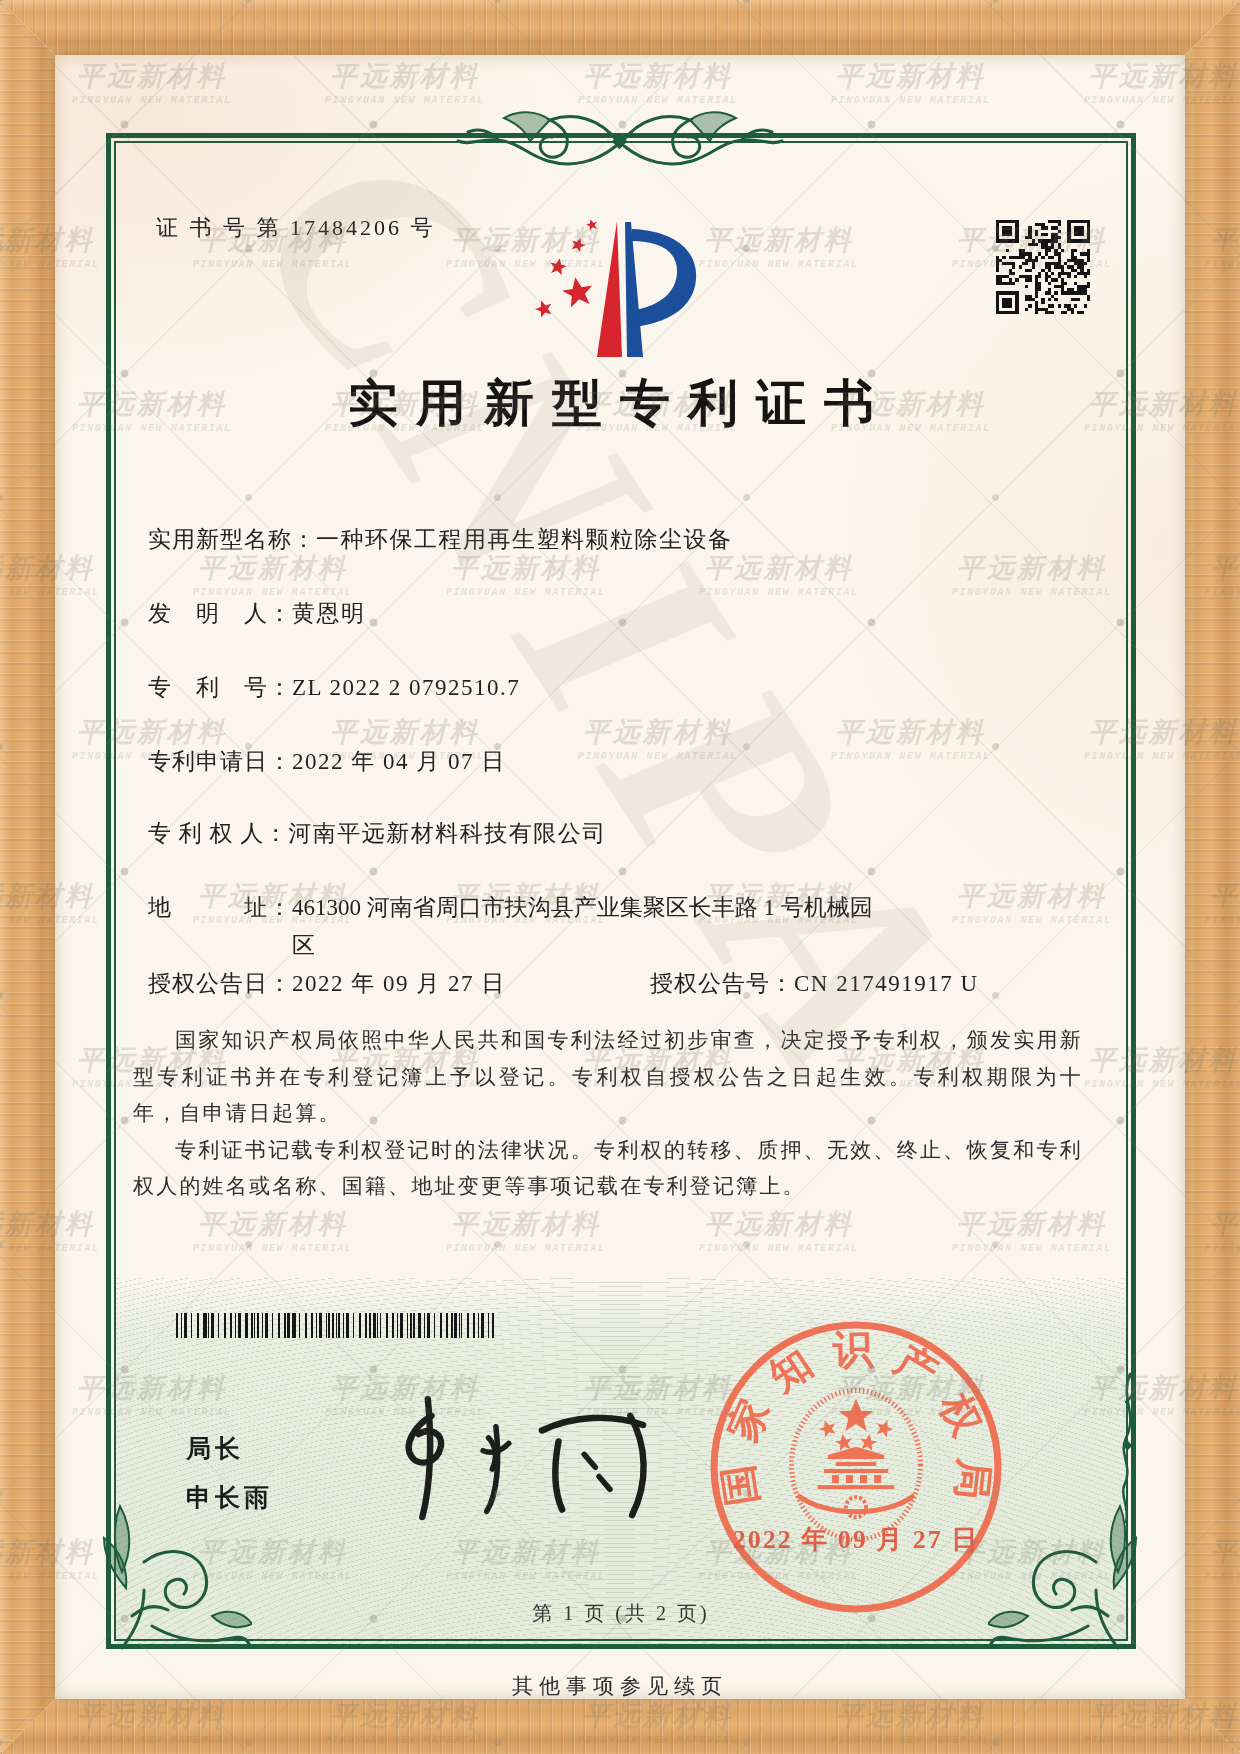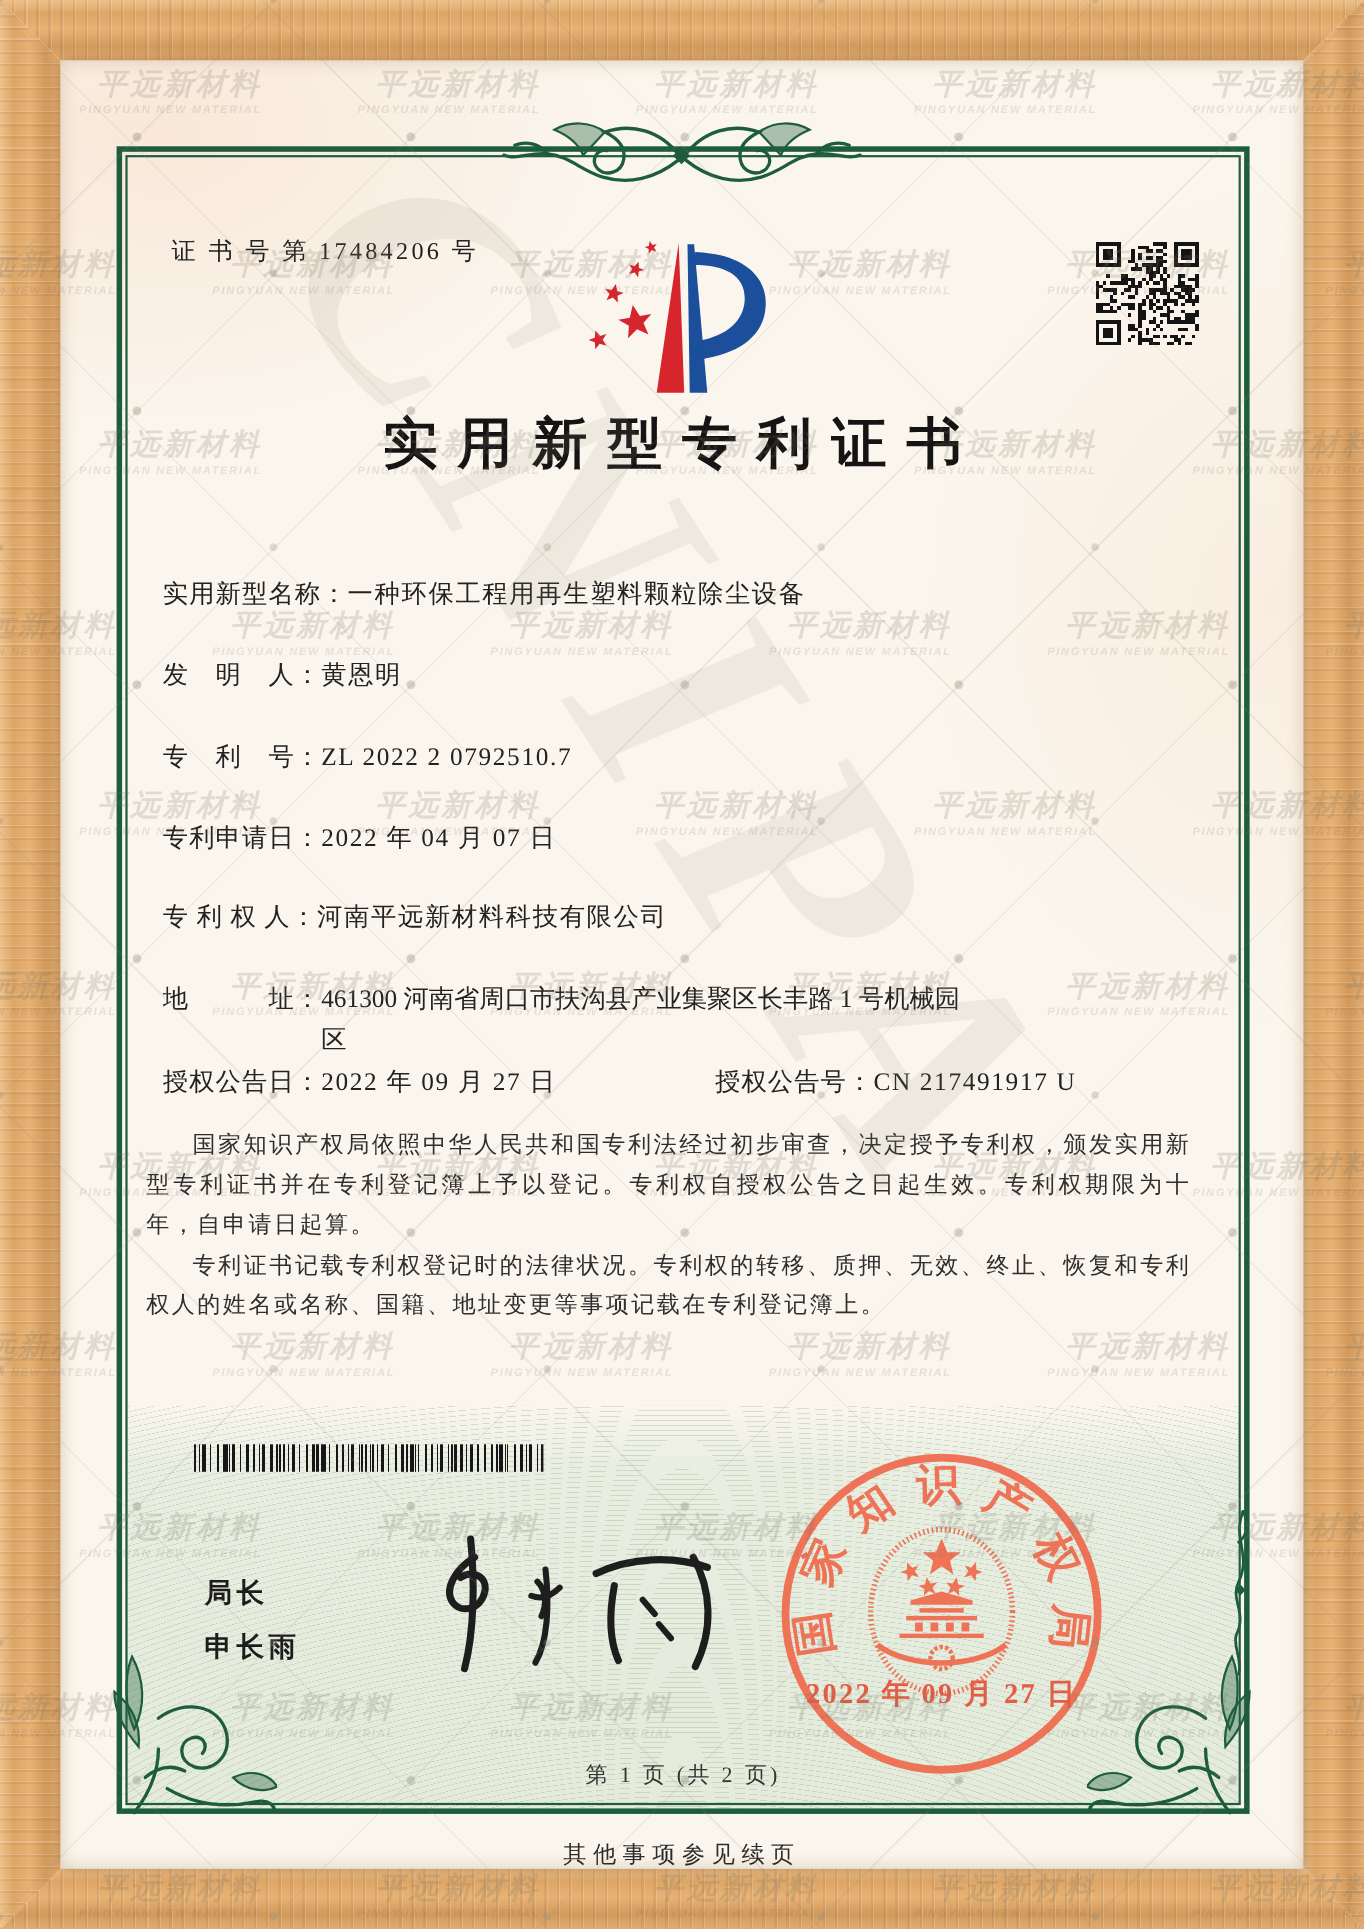--- a/index.html
+++ b/index.html
@@ -78,22 +78,22 @@
   
   .grid-pattern{position:absolute;inset:0;z-index:8;pointer-events:none;
     background-image:
       radial-gradient(circle, rgba(148,141,128,.38) 0 3.5px, rgba(148,141,128,0) 4.5px),
       radial-gradient(circle, rgba(148,141,128,.30) 0 3px, rgba(148,141,128,0) 4px),
       repeating-linear-gradient(45deg, rgba(148,141,128,.13) 0 1.5px, rgba(0,0,0,0) 1.5px 176px),
       repeating-linear-gradient(135deg, rgba(148,141,128,.13) 0 1.5px, rgba(0,0,0,0) 1.5px 176px);
     background-size:249px 249px,249px 249px,auto,auto;
     background-position:0 0,124px 124px,0 0,0 0;}
   .wm-layer{position:absolute;inset:0;z-index:9;pointer-events:none;overflow:hidden;}
-  .wm-tile{position:absolute;font-family:Liberation Sans, sans-serif;font-style:italic;
-           text-align:right;white-space:nowrap;}
+  .wm-tile{position:absolute;font-family:Liberation Mono, monospace;font-style:italic;
+           text-align:center;white-space:nowrap;}
   .wm-cn{font-size:27px;font-weight:800;letter-spacing:3px;color:rgba(122,114,98,.20);}
   .wm-en{font-size:10px;font-weight:700;letter-spacing:1.6px;color:rgba(122,114,98,.17);margin-top:1px;}
   .wm-cnipa{position:absolute;left:470px;top:90px;font-size:290px;font-weight:700;font-style:italic;
             letter-spacing:40px;color:rgba(148,138,120,.12);transform:rotate(57deg);
             transform-origin:0 0;white-space:nowrap;font-family:"Liberation Serif",serif;}
 </style>
 </head>
 <body>
 
 <div class="page">

